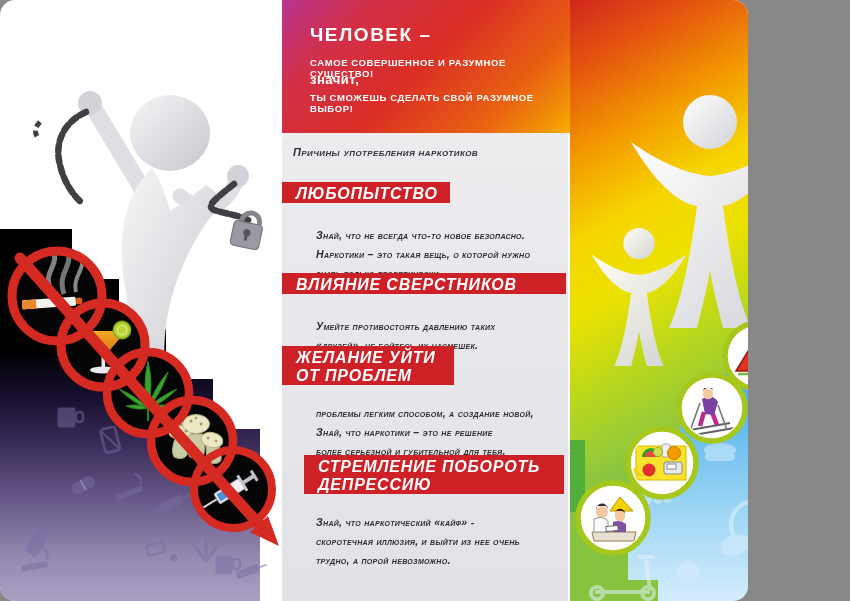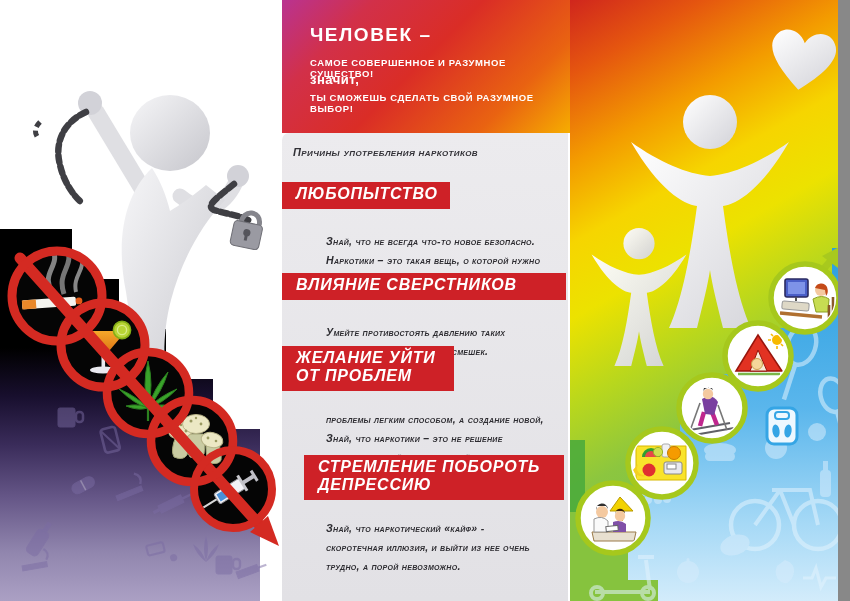--- a/index.html
+++ b/index.html
@@ -1,36 +1,36 @@
 <!DOCTYPE html>
 <html><head>
 <meta charset="utf-8">
 <style>
   html,body{margin:0;padding:0;background:#888;}
-  .poster{position:relative;width:838px;height:601px;background:#ffffff;overflow:hidden;
-          font-family:"Liberation Sans",sans-serif;}
+  .poster{position:relative;width:748px;height:601px;background:#ffffff;overflow:hidden;
+          font-family:"Liberation Sans",sans-serif;border-radius:15px;}
   .panel{position:absolute;top:0;height:601px;}
   
   .mid-header{position:absolute;left:282px;top:0;width:288px;height:133px;
     background:linear-gradient(135deg,#b93391 0%,#d23049 22%,#da2d26 48%,#e96311 78%,#f6ad00 100%);}
   .mid-header .t1{position:absolute;left:28px;top:24px;color:#fff;font-size:19px;font-weight:bold;letter-spacing:1.5px;}
   .mid-header .t2{position:absolute;left:28px;top:57px;color:#fff;font-size:9.5px;font-weight:bold;letter-spacing:.6px;}
   .mid-header .t3{position:absolute;left:28px;top:72px;color:#fff;font-size:13px;font-weight:bold;letter-spacing:.5px;text-align:right;}
   .mid-header .t4{position:absolute;left:28px;top:92px;color:#fff;font-size:9.5px;font-weight:bold;letter-spacing:.6px;}
   .mid-body{position:absolute;left:282px;top:133px;width:286px;height:468px;
     background:linear-gradient(180deg,#ecebee 0%,#e2e1e5 100%);border-radius:7px 0 0 0;}
   .mb-heading{position:absolute;left:11px;top:13px;font-style:italic;font-weight:bold;font-size:11px;
     color:#313036;font-variant:small-caps;letter-spacing:.4px;}
   .sect{position:absolute;left:0;width:286px;}
   .banner{display:inline-block;background:#ce2127;color:#fff;font-style:italic;font-weight:bold;
-    font-size:16px;line-height:18px;padding:3px 12px 6px 14px;letter-spacing:.8px;}
+    font-size:16px;line-height:18px;padding:3px 12px 0 14px;letter-spacing:.8px;}
   .banner .bl{display:block;white-space:nowrap;}
   .bl:empty,.tline:empty{display:none;}
   .b1{min-width:140px;} .b2{min-width:258px;} .b3{min-width:146px;} .b4{min-width:234px;margin-left:22px;}
-  .tlines{position:absolute;left:22px;}
+  .tlines{position:absolute;left:12px;}
   .tline{display:block;height:19.2px;font-style:italic;font-weight:bold;font-size:10.5px;color:#2c2b30;
     font-variant:small-caps;letter-spacing:.3px;white-space:nowrap;}
   .s1{top:49px;} .s1 .tlines{top:26px;position:relative;}
   .s2{top:140px;} .s2 .tlines{top:26px;position:relative;}
   .s3{top:213px;} .s3 .tlines{top:22px;position:relative;}
   .s4{top:322px;} .s4 .tlines{top:22px;position:relative;}
   .sect{display:block;}
   .sect .tlines{display:block;margin-left:22px;}
 </style>
 </head>

